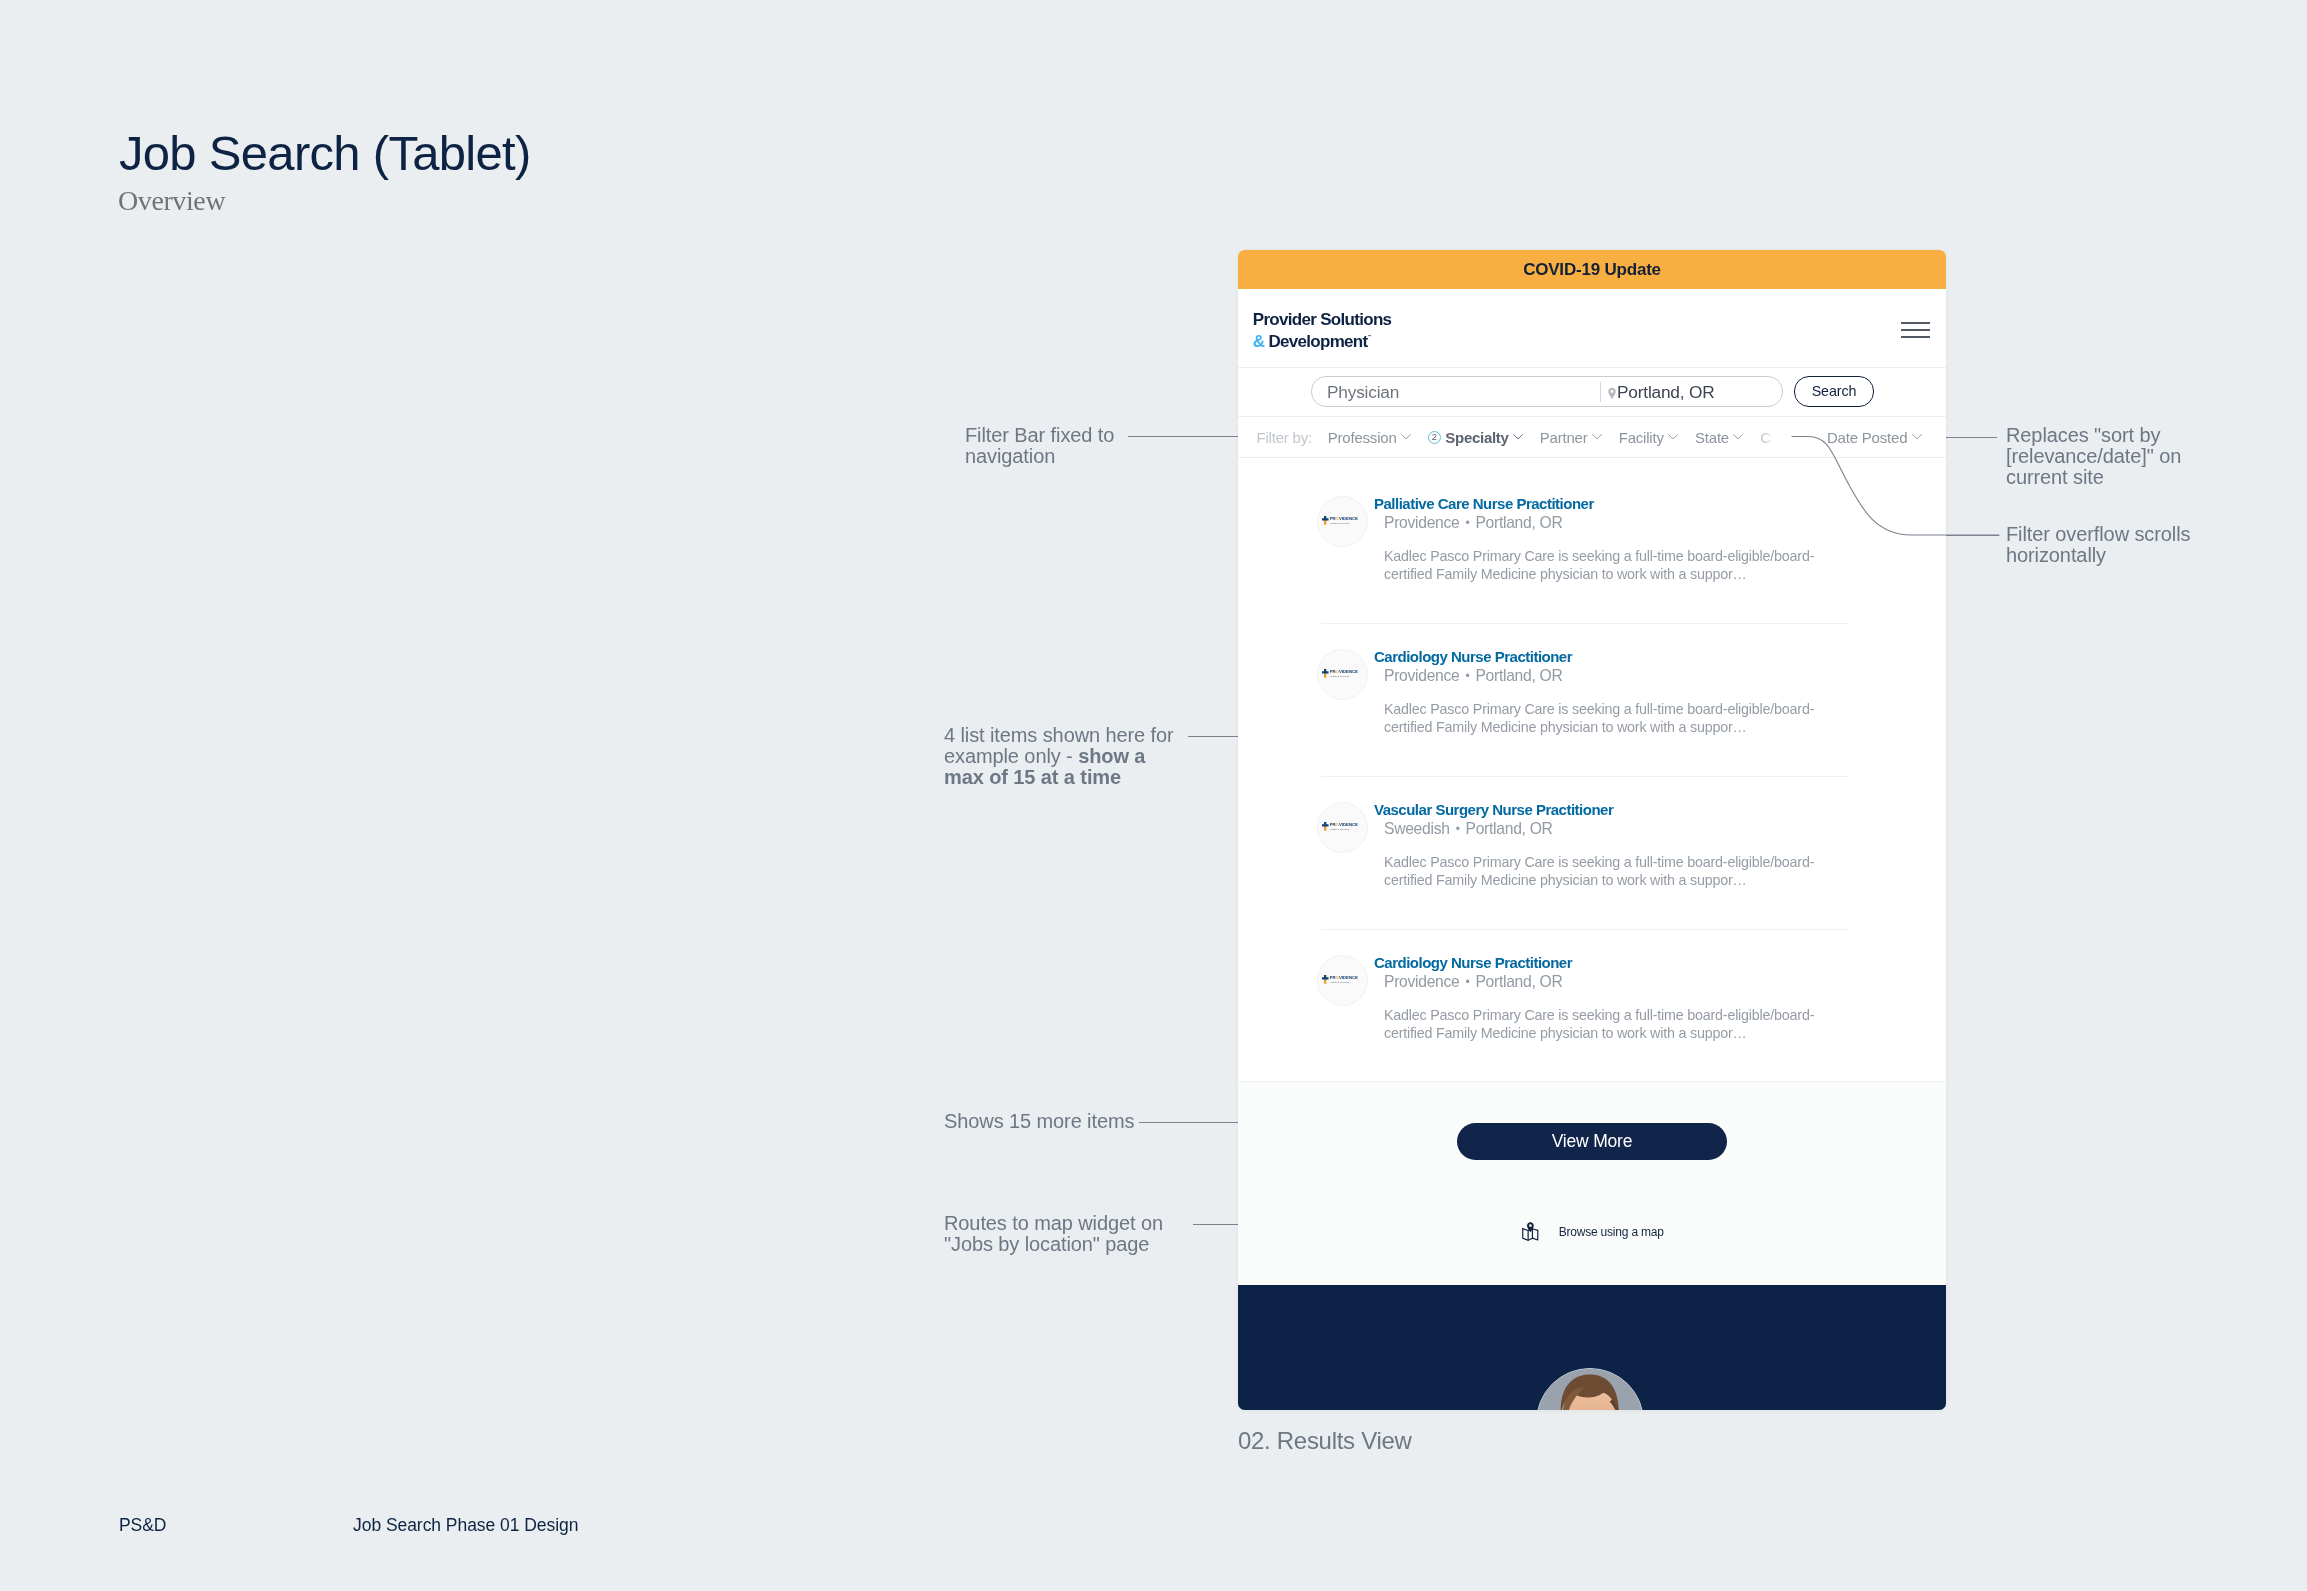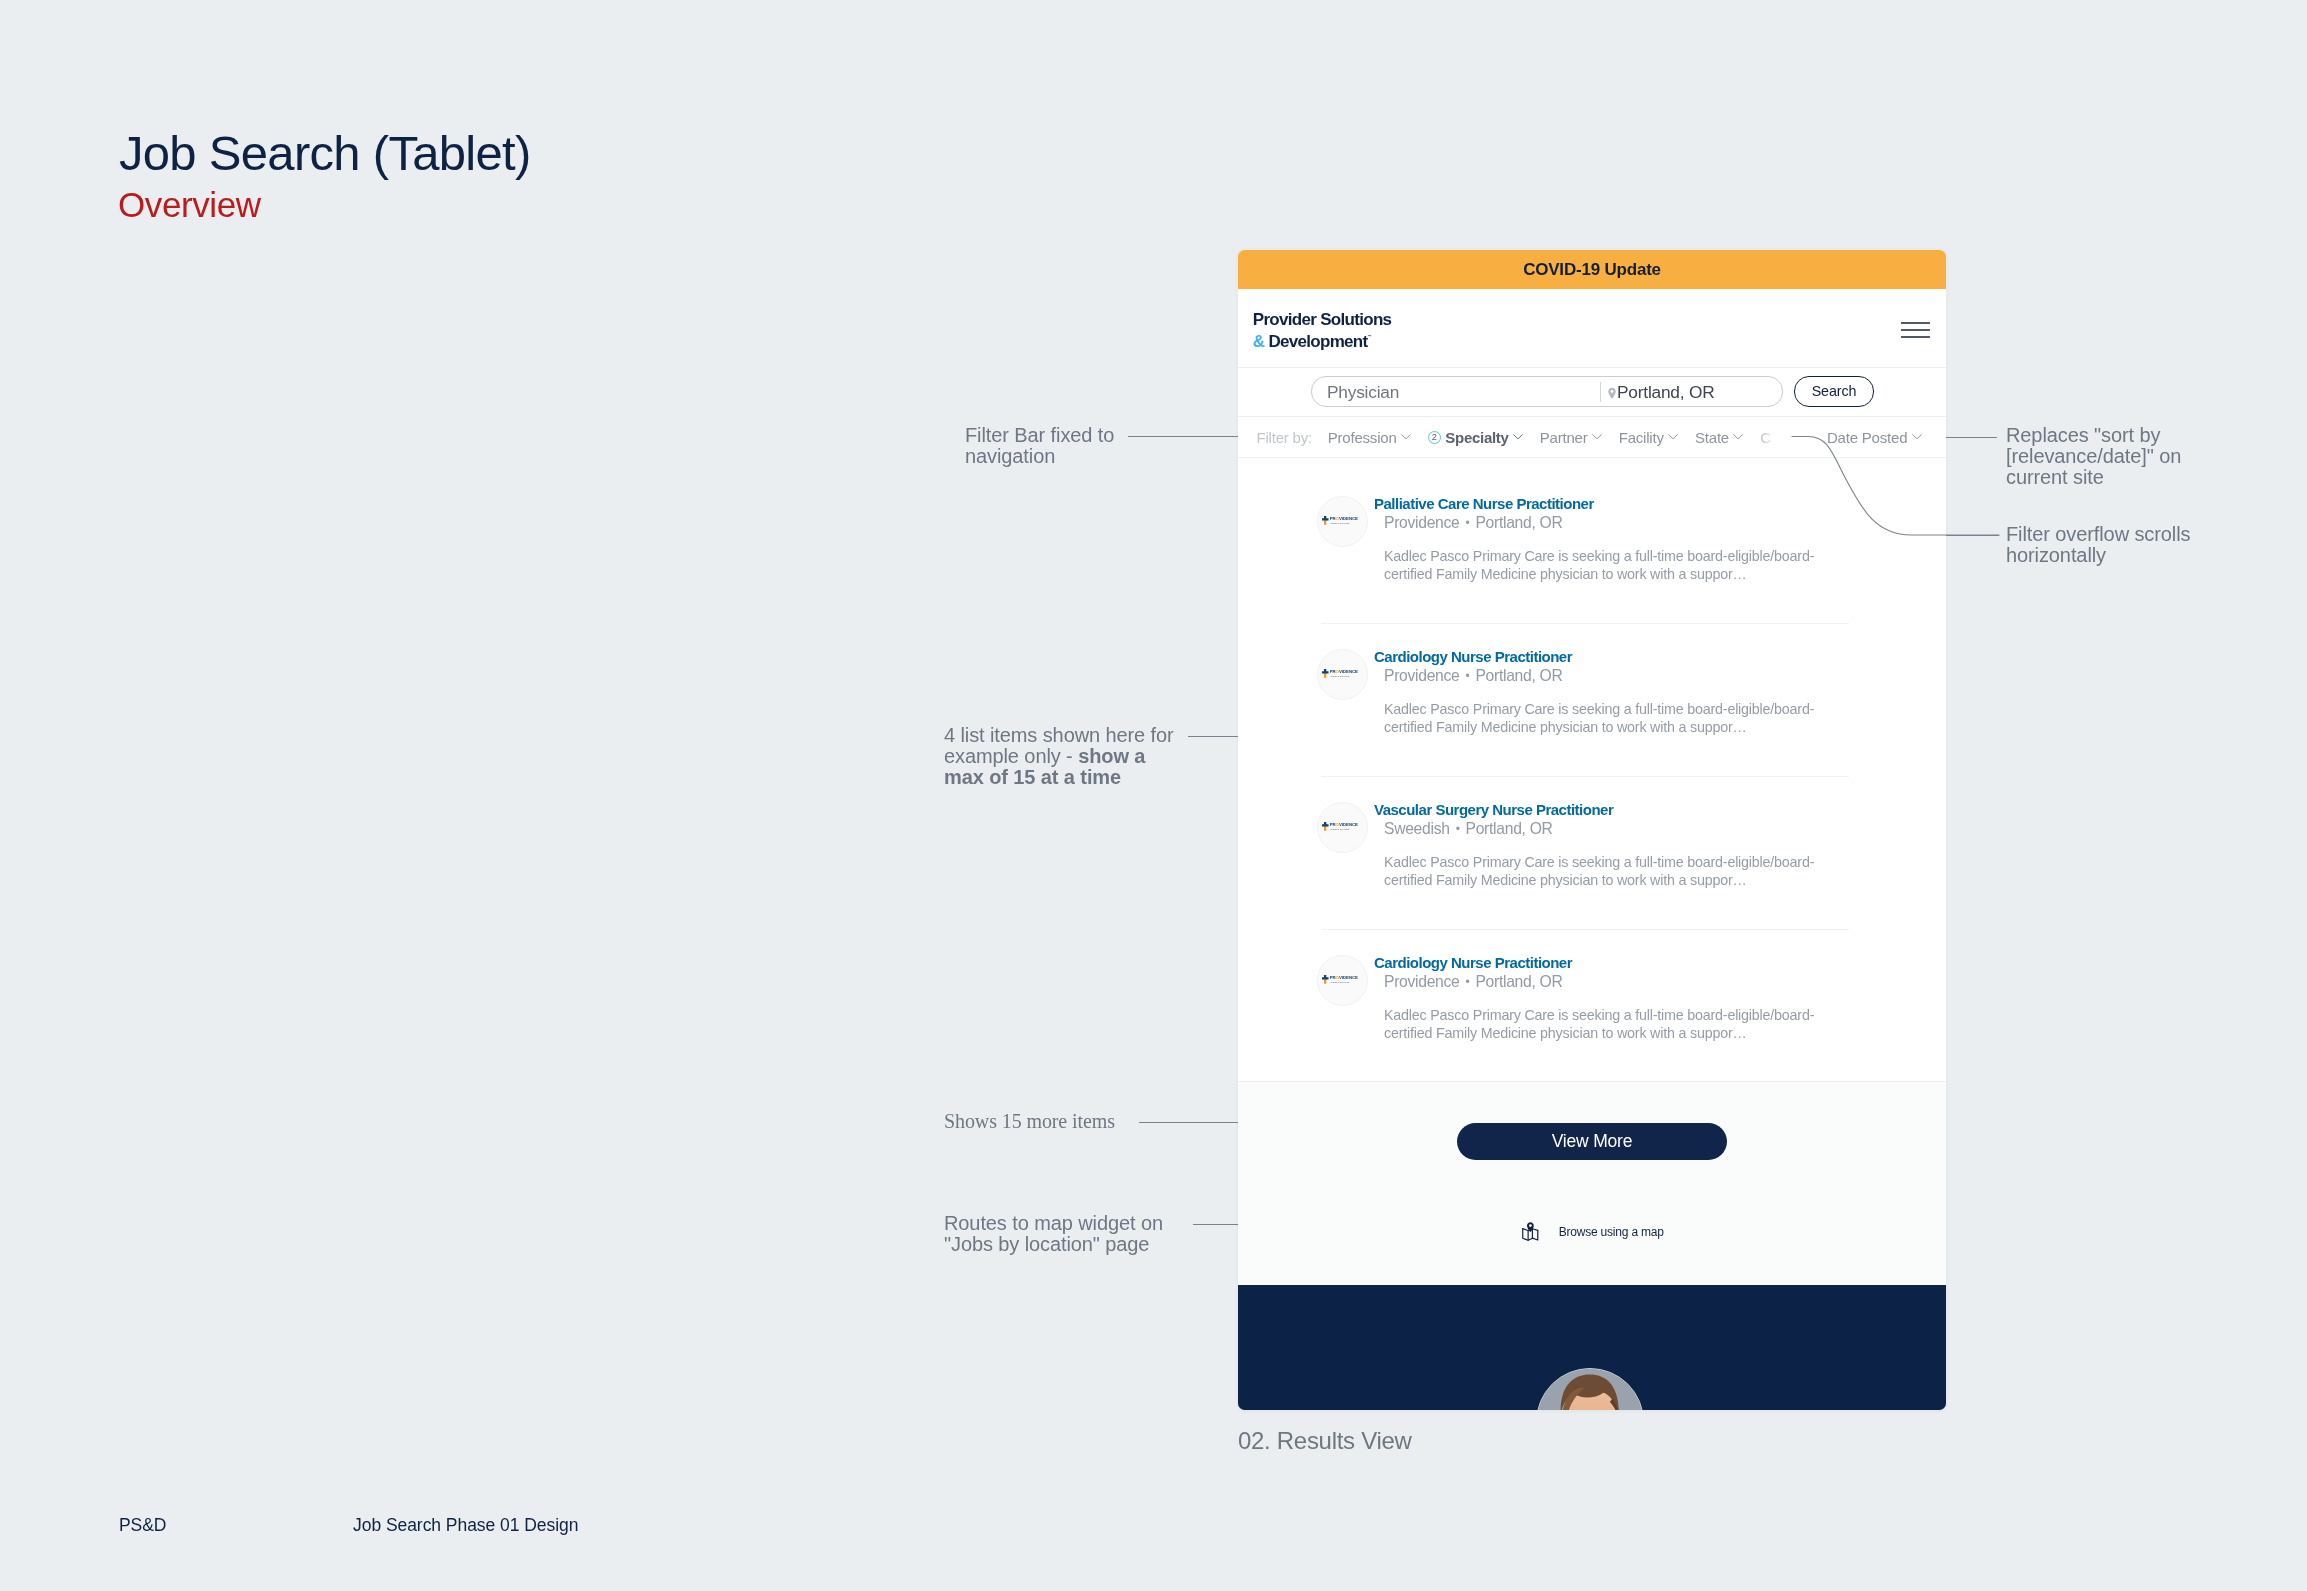--- a/index.html
+++ b/index.html
@@ -2,21 +2,21 @@
 <html style="font-size:7.4px"><head>
 <meta charset="utf-8">
 <style>
   html,body{margin:0;padding:0;}
   body{width:2830px;height:1592px;background:#eaeef0;font-family:"Liberation Sans",sans-serif;-webkit-font-smoothing:antialiased;overflow:hidden;}
   #slide{position:relative;width:2830px;height:1592px;background:#eaeef0;}
   .abs{position:absolute;}
 
   
   #title{left:119px;top:126px;font-size:49px;line-height:1.12;font-weight:400;color:#0e2343;letter-spacing:-0.7px;}
-  #subtitle{left:118px;top:185px;font-size:35px;line-height:1.12;font-weight:400;color:#b91c1c;letter-spacing:-0.4px;}
+  #subtitle{left:118px;top:185px;font-size:28px;line-height:1.12;font-weight:400;color:#737373;letter-spacing:-0.4px;font-family:Liberation Serif, serif;}
   #bodytext{left:119px;top:248px;width:447px;font-size:24.5px;line-height:29px;font-weight:400;color:#6e7784;letter-spacing:-0.2px;}
 
   
   .foot{top:1515px;font-size:17.5px;color:#0e2343;letter-spacing:-0.05px;text-align:right;}
   #foot-left{left:119px;}
   #foot-center{left:353px;}
 
   
   .anno{font-size:20px;line-height:21px;color:#6e7784;letter-spacing:-0.1px;}
   .anno b{font-weight:700;color:#6e7784;}
@@ -86,21 +86,21 @@
 
   <div class="abs foot" id="foot-left">PS&amp;D</div>
   <div class="abs foot" id="foot-center">Job Search Phase 01 Design</div>
 
   <div class="abs anno" style="left:965px;top:425px;width:166px;">Filter Bar fixed to navigation</div>
   <div class="leader" style="left:1128px;top:436px;width:110px;"></div>
 
   <div class="abs anno" style="left:944px;top:725px;width:245px;"><span>4 list items shown here for example only - </span><b>show a max of 15 at a time</b></div>
   <div class="leader" style="left:1188px;top:736px;width:51px;"></div>
 
-  <div class="abs anno" style="left:944px;top:1111px;width:217px;font-family:Liberation Serif, serif;">Shows 15 more items</div>
+  <div class="abs anno" style="left:944px;top:1111px;width:217px;">Shows 15 more items</div>
   <div class="leader" style="left:1139px;top:1122px;width:258px;"></div>
 
   <div class="abs anno" style="left:944px;top:1213px;width:226px;">Routes to map widget on "Jobs by location" page</div>
   <div class="leader" style="left:1193px;top:1224px;width:270px;"></div>
 
   <div class="abs anno" style="left:2006px;top:425px;width:185px;">Replaces "sort by [relevance/date]" on current site</div>
   <div class="leader" style="left:1935px;top:437px;width:62px;"></div>
 
   <div class="abs anno" style="left:2006px;top:524px;width:194px;">Filter overflow scrolls horizontally</div>
   <div class="leader" style="left:1914px;top:535px;width:85px;"></div>

